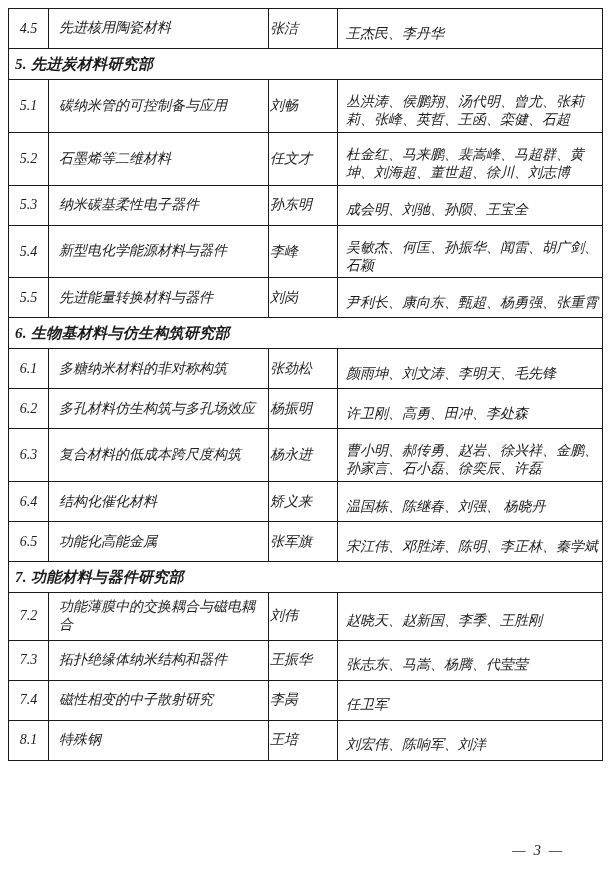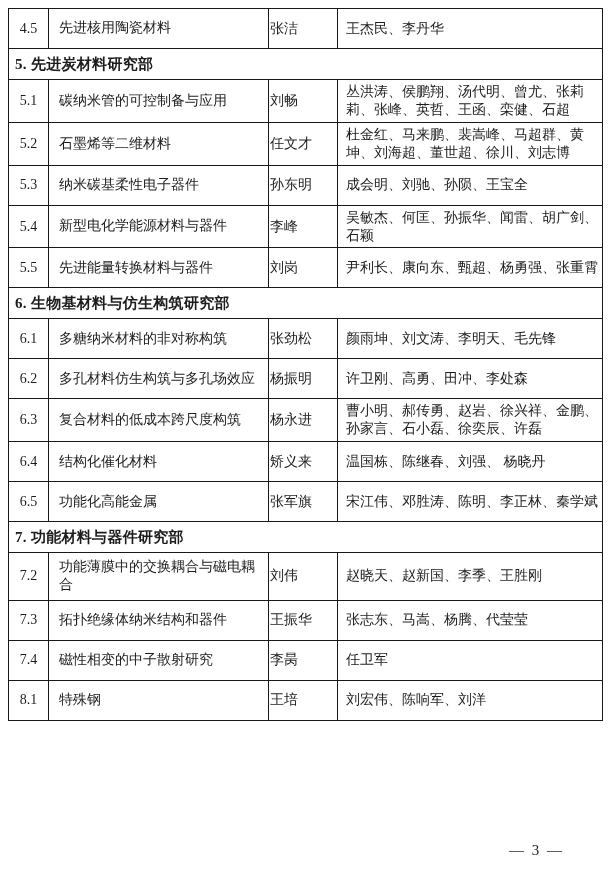--- a/index.html
+++ b/index.html
@@ -14,20 +14,21 @@
     font-family: "Liberation Serif", "DejaVu Serif", serif;
     color: #1c1c1c;
     overflow: hidden;
   }
   .page {
     position: absolute;
     top: 0; left: 0;
     width: 610px;
     height: 710px;
     background: #ffffff;
+    font-style: italic;
   }
   table.assignments {
     position: absolute;
     top: 8px;
     left: 8px;
     width: 594px;
     border-collapse: collapse;
     table-layout: fixed;
   }
   table.assignments td {
@@ -54,21 +55,21 @@
     padding: 5px 13px 5px 10px;
   }
   td.cell-leader {
     text-align: left;
     font-size: 14px;
     padding: 2px 1px;
   }
   td.cell-members {
     font-size: 14px;
     line-height: 1.28;
-    padding: 3px 4px 3px 8px;
+    padding: 13px 4px 3px 8px;
   }
   td.section-cell {
     font-weight: bold;
     font-size: 15px;
     padding: 4px 6px 4px 6px;
     letter-spacing: 0.3px;
     margin-left: 26px;
   }
   .page-number {
     position: absolute;

